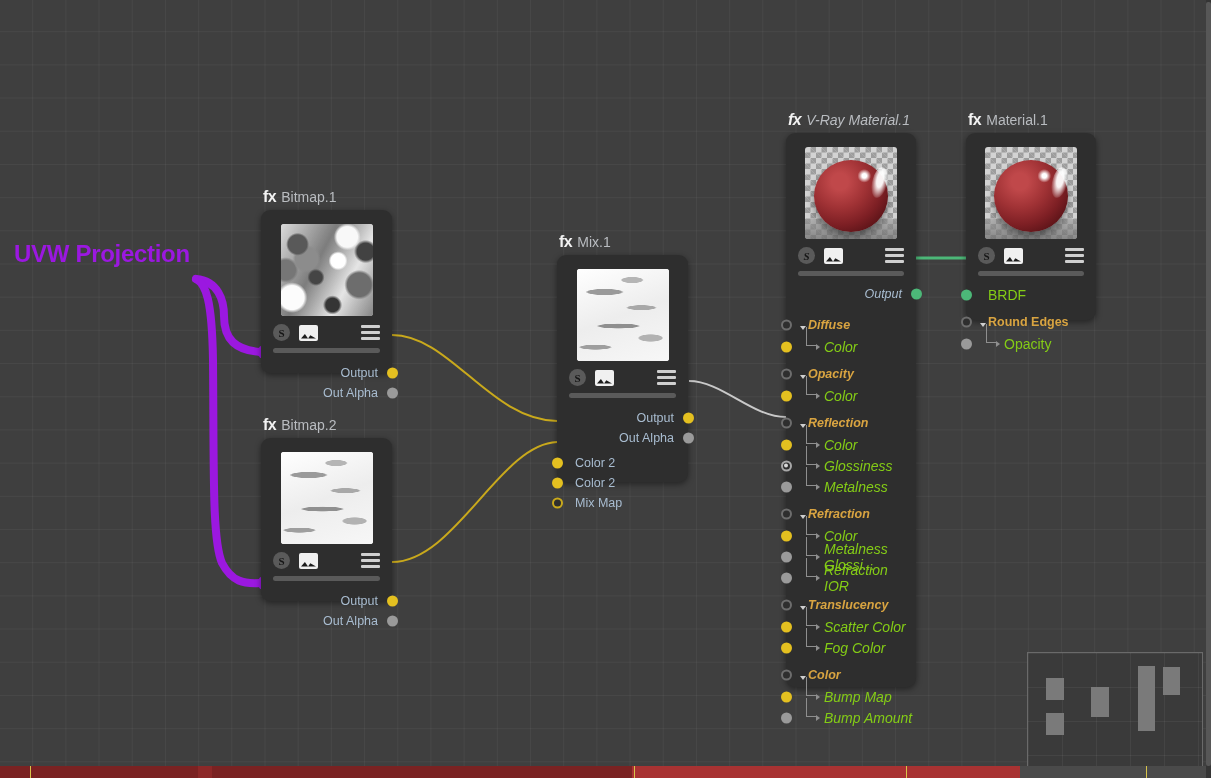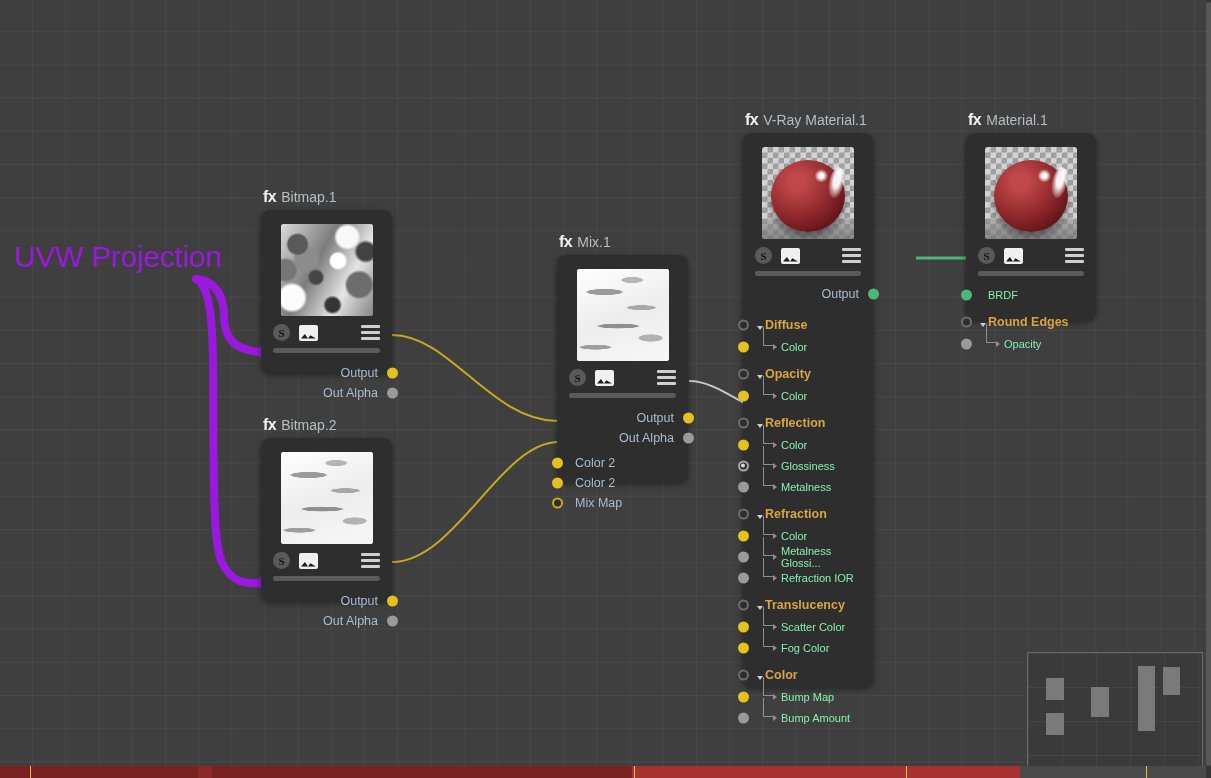--- a/index.html
+++ b/index.html
@@ -196,42 +196,42 @@
     width:0;height:0;
     border-left:4.5px solid #cfcfcf;
     border-top:3.5px solid transparent;
     border-bottom:3.5px solid transparent;
     rotate: 90deg;
   }
   .sub {
     position:relative; height:21px;
     display:flex; align-items:center;
     padding-left: 38px;
-    font-size: 11px;
-    color:#86efac;
+    font-size: 14px;
+    color:#84cc16;
   }
   .sub .elbow {
     position:absolute; left:20px; top:-9px;
     width:11px; height:19px;
     border-left:1.3px solid #8f8f8f;
     border-bottom:1.3px solid #8f8f8f;
   }
   .sub .arrow {
     position:absolute; left:30px; top:50%;
     transform:translateY(-50%);
     width:0;height:0;
     border-left:4px solid #8f8f8f;
     border-top:3px solid transparent;
     border-bottom:3px solid transparent;
   }
 
   
   #annot-title {
     position:absolute; left:14px; top:240px;
-    font-size: 30px; font-weight: normal;
+    font-size: 24px; font-weight: bold;
     color: #9b18e0;
     letter-spacing: -0.3px;
     white-space: nowrap;
   }
   #annot-list {
     position:absolute; left:14px; top:312px;
     font-size: 13.5px; font-weight: bold;
     color: #9b18e0;
     line-height: 19.3px;
   }
@@ -393,21 +393,21 @@
         <span class="sock left yellow"></span>
         <span>Color 2</span>
       </div>
       <div class="port-row in">
         <span class="sock left yellow-open"></span>
         <span>Mix Map</span>
       </div>
     </div>
   </div>
 
-  <div class="node" id="node-vray" style="left:743px; top:133px; width:130px; height:554px;">
+  <div class="node" id="node-vray" style="left:786px; top:133px; width:130px; height:554px;font-style:italic;">
     <div class="node-title">
       <span class="fx">fx</span><span>V-Ray Material.1</span>
     </div>
     <div class="thumb-wrap">
       <div class="thumb checker">
         <div class="tex-sphere">
           <div class="sphere-floor"></div>
           <div class="sphere-ball"></div>
           <div class="sphere-hl"></div>
         </div>

